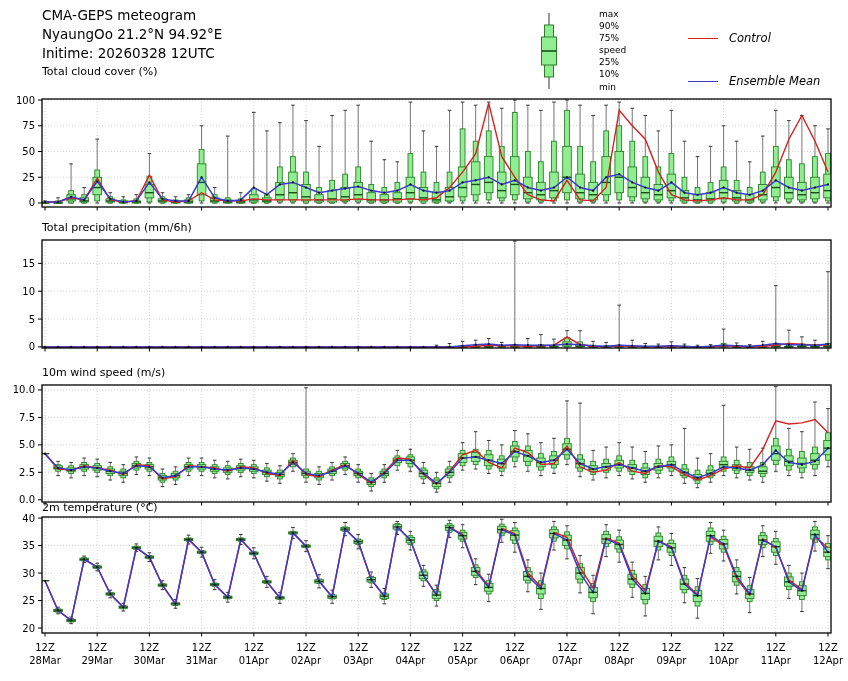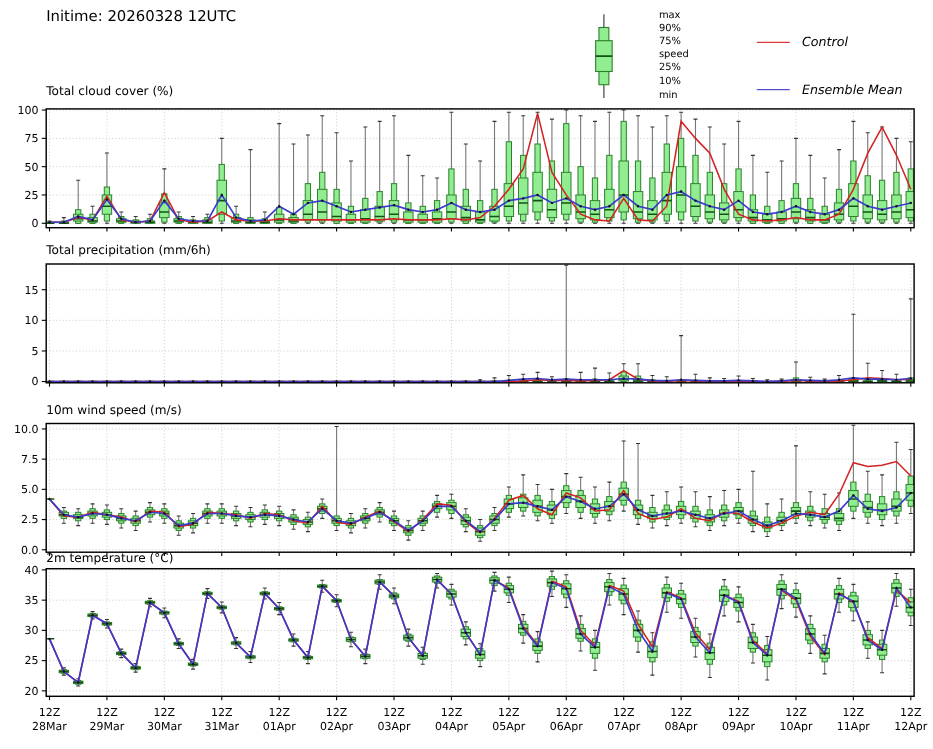--- a/index.html
+++ b/index.html
@@ -1,35 +1,37 @@
 <!DOCTYPE html>
 <html><head>
 <meta charset="utf-8">
 <style>
   html,body{margin:0;padding:0;background:#ffffff;}
   .page{position:relative;width:848px;height:681px;background:#ffffff;
         font-family:"DejaVu Sans","Liberation Sans",sans-serif;color:#000;overflow:hidden;}
   .hdr{position:absolute;left:42px;top:6px;font-size:13.5px;line-height:1.42;}
   .ptitle{position:absolute;left:42px;font-size:11px;}
-  #pt0{top:76px}#pt1{top:221px}#pt2{top:366px}#pt3{top:501px}
+  #pt0{top:65px}#pt1{top:221px}#pt2{top:366px}#pt3{top:501px}
   .boxlabels{position:absolute;left:567px;top:8px;font-size:9px;line-height:12.1px;}
   .boxlabels span{display:block;padding-left:32px;}
   .lgrow{position:absolute;font-size:11.5px;font-style:italic;}
   .lgrow .swatch{display:inline-block;width:30px;height:0;border-top:1.7px solid;vertical-align:middle;margin-right:11px;}
   #lg-control{left:688px;top:31px;}
   #lg-ens{left:688px;top:74px;}
   #chart{position:absolute;left:0;top:0;}
   .samplebox{position:absolute;left:534px;top:8px;}
 </style>
 </head>
 <body>
 
 <div class="page">
 
   <div class="hdr">
+    <div>CMA-GEPS meteogram</div>
+    <div>NyaungOo 21.2°N 94.92°E</div>
     <div>Initime: 20260328 12UTC</div>
   </div>
 
   <svg class="samplebox" width="30" height="86">
     <line x1="15" y1="5" x2="15" y2="81" stroke="#333" stroke-width="1"></line>
     <rect x="10.5" y="17" width="9" height="52" fill="#90ee90" stroke="#2d7f2d" stroke-width="1"></rect>
     <rect x="7.5" y="29" width="15" height="28" fill="#90ee90" stroke="#2d7f2d" stroke-width="1"></rect>
     <line x1="7.5" y1="43" x2="22.5" y2="43" stroke="#145214" stroke-width="1.6"></line>
   </svg>
   <div class="boxlabels">

